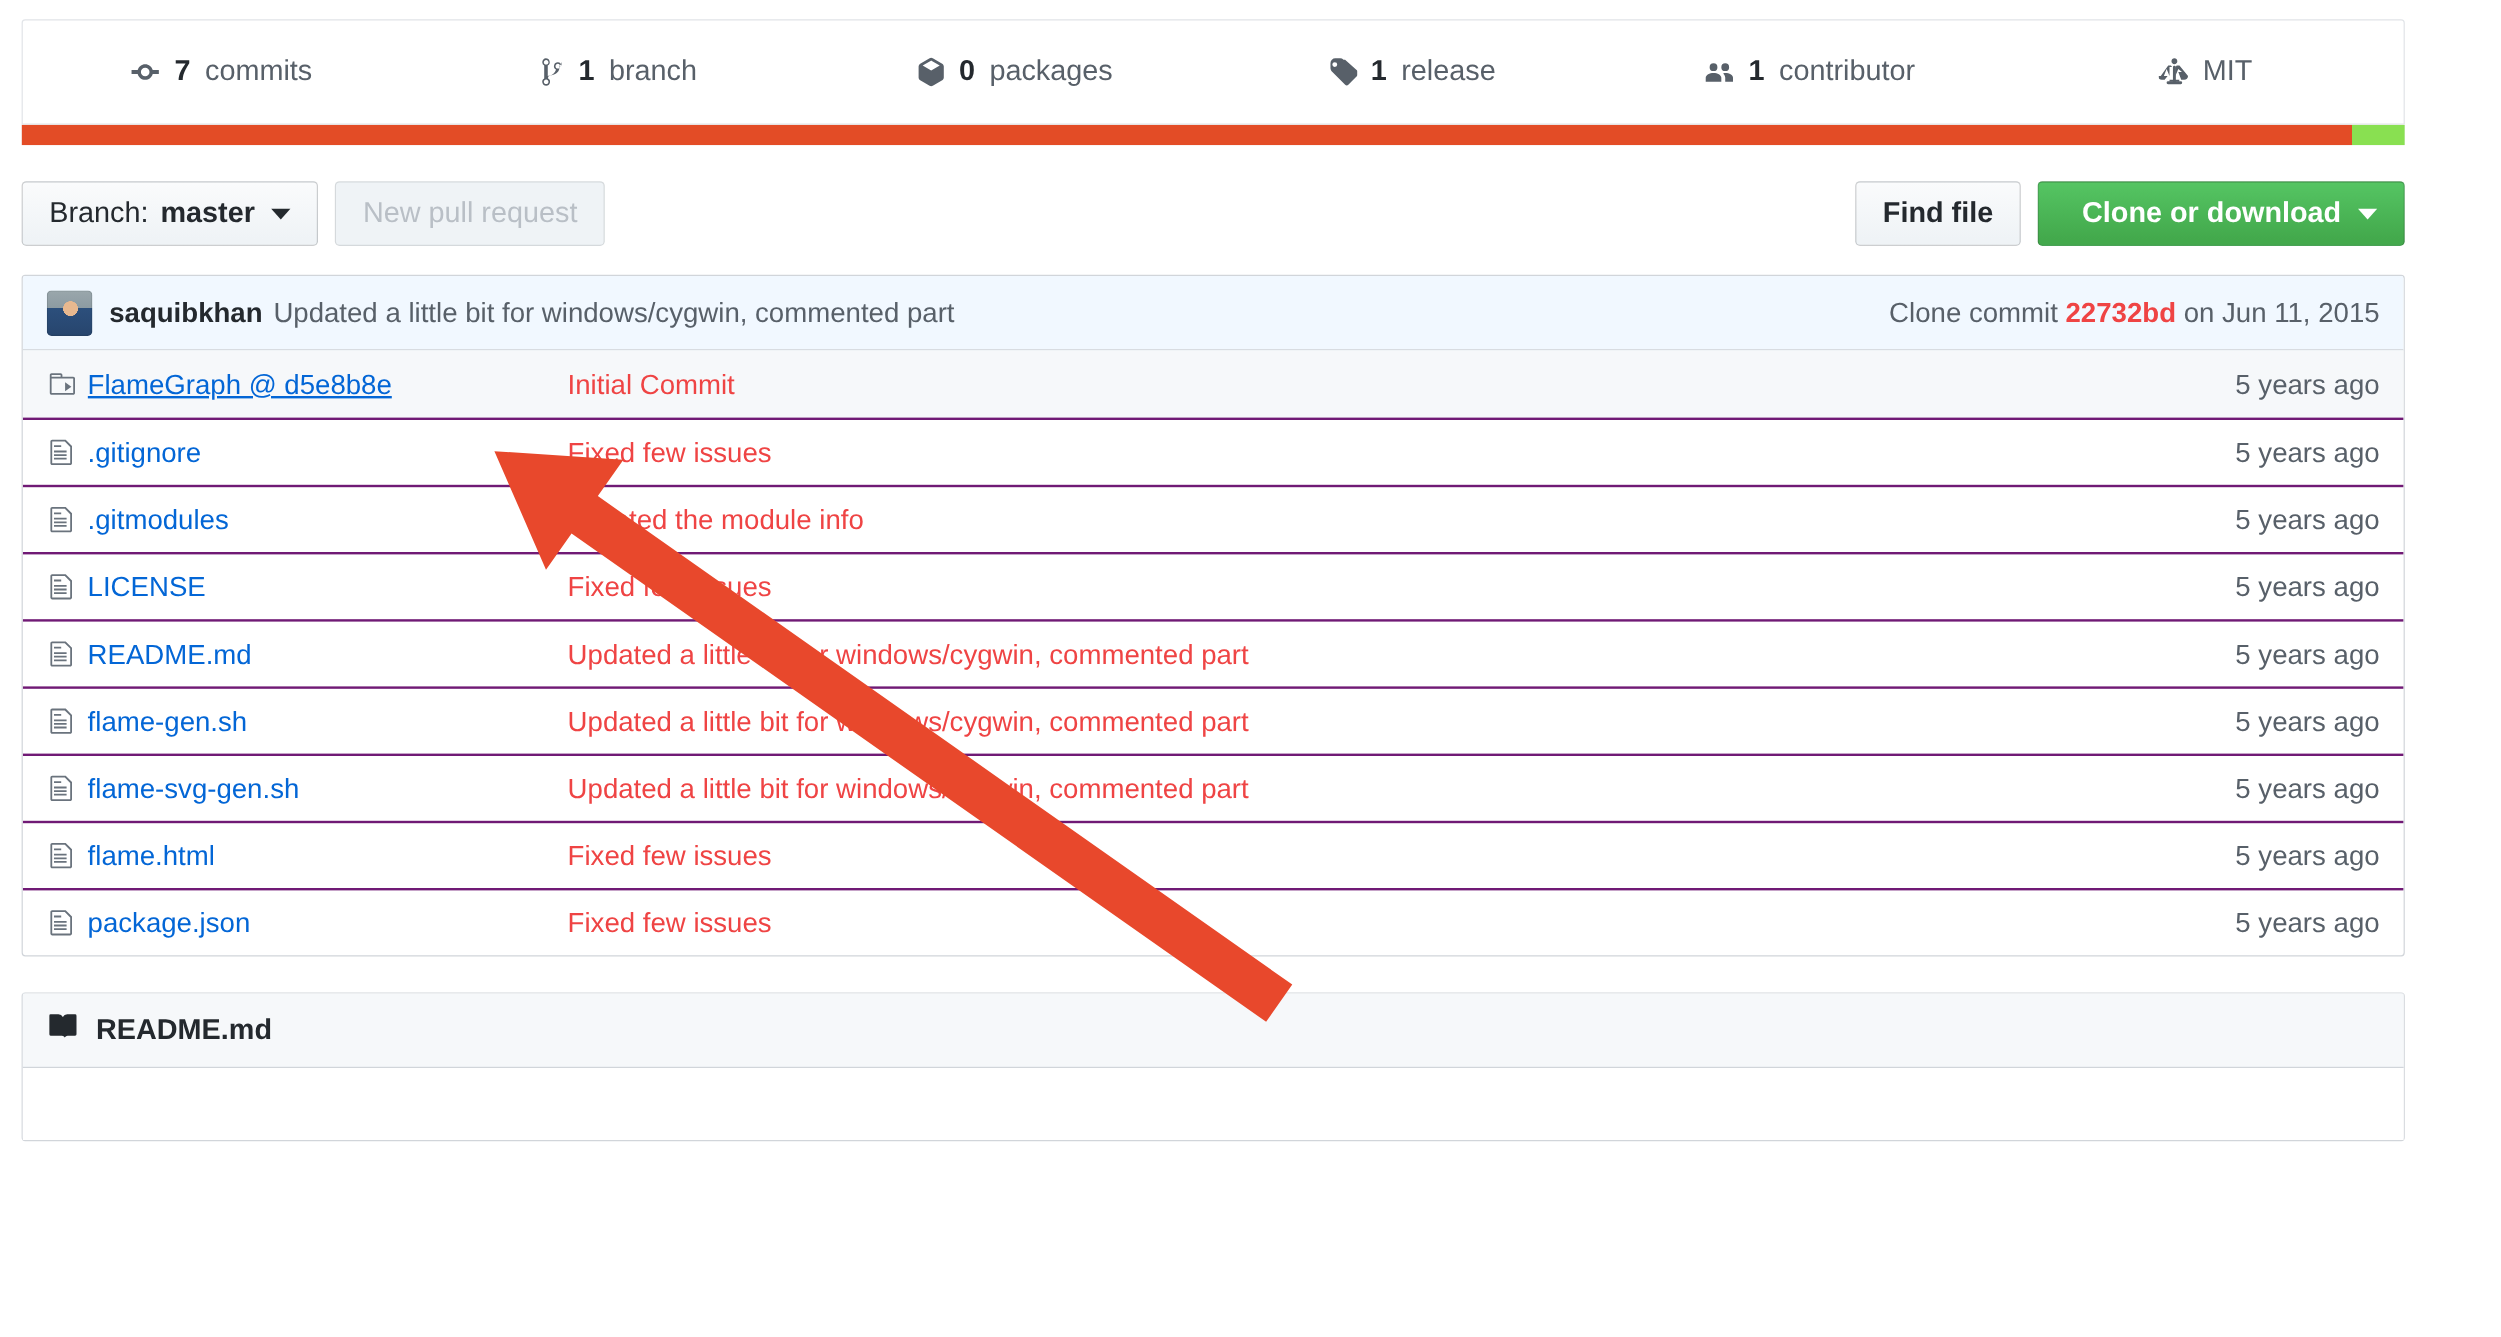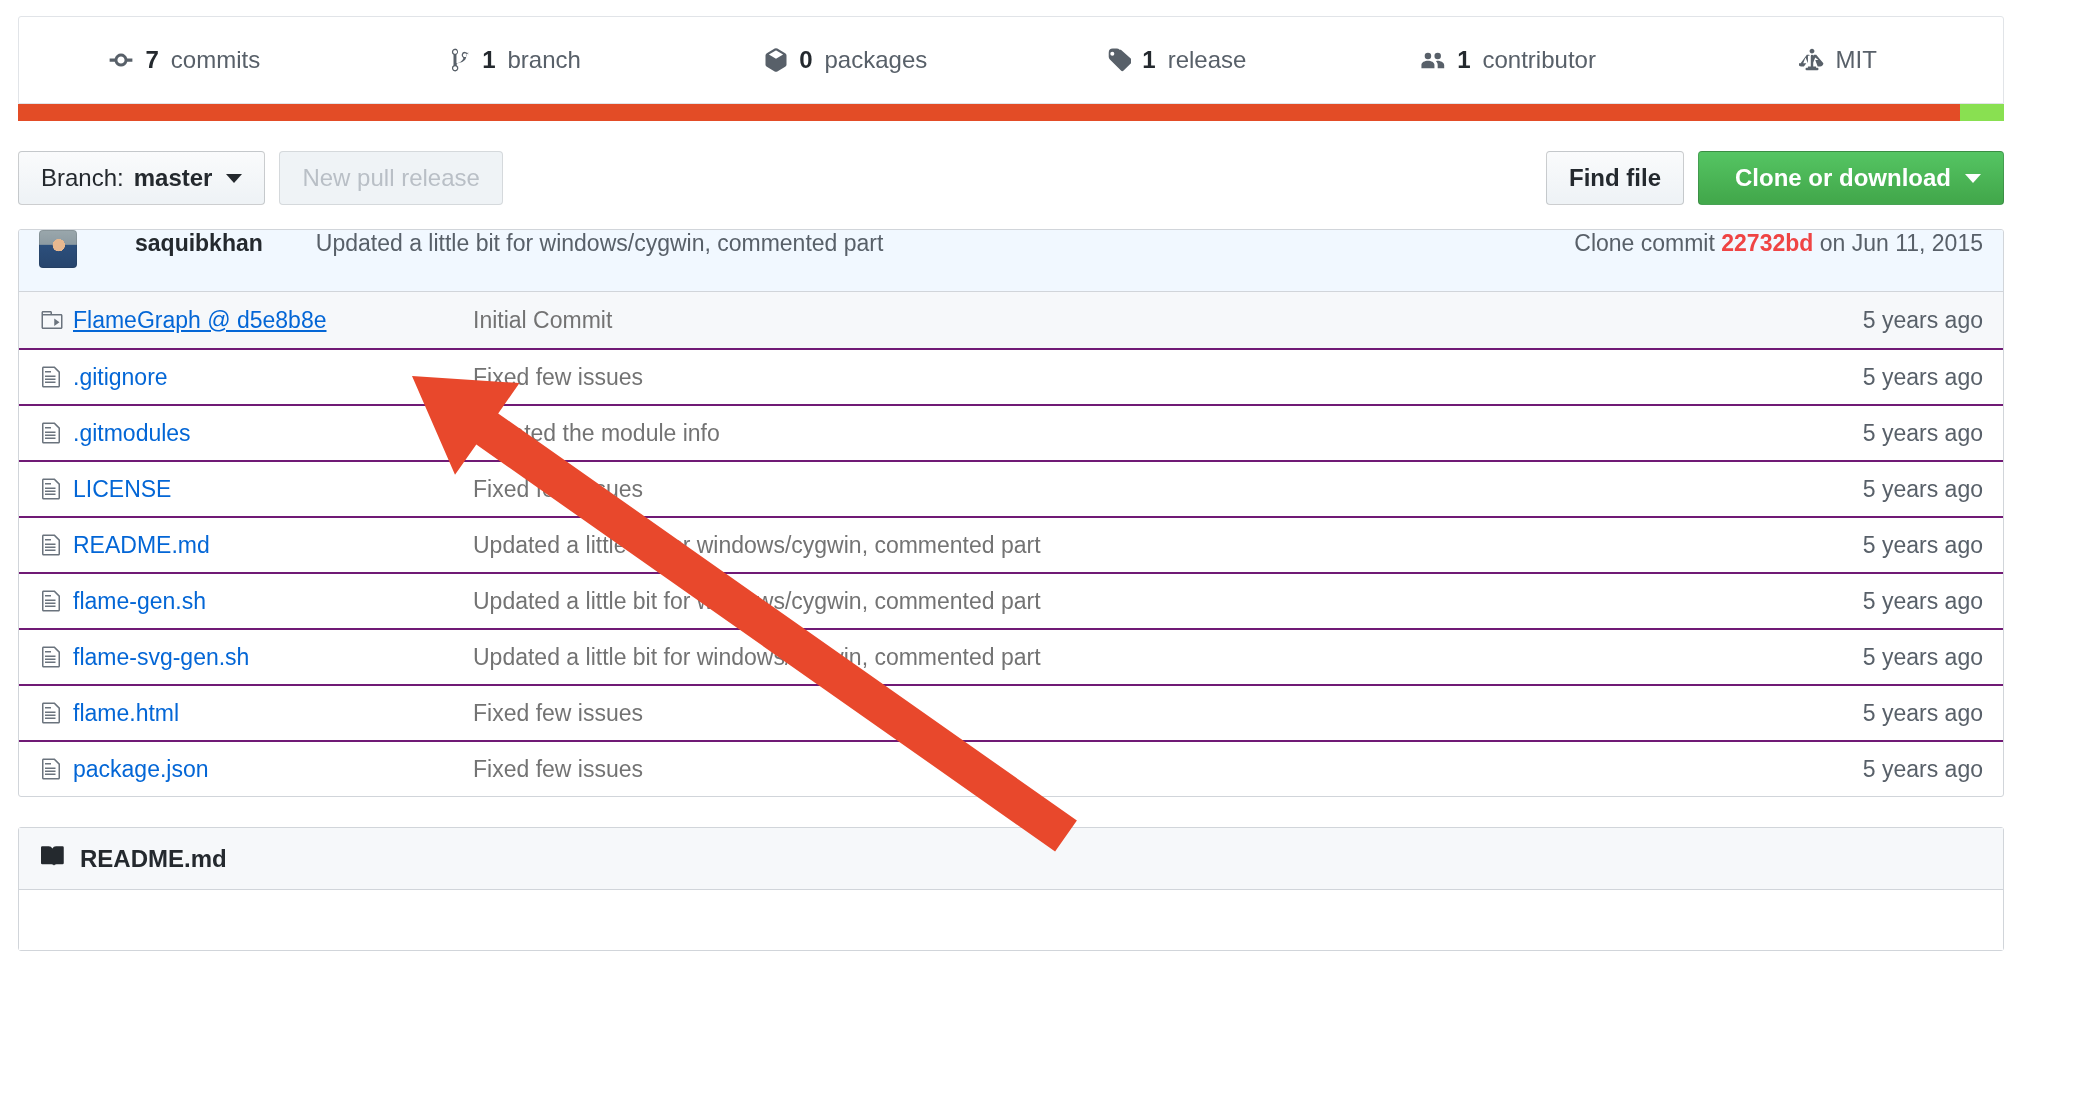--- a/index.html
+++ b/index.html
@@ -119,24 +119,24 @@
     border: 1px solid #d1d5da;
     border-radius: 3px;
     overflow: hidden;
     background: #fff;
   }
   .commit-head {
     background: #f1f8ff;
     border-bottom: 1px solid #d1d5da;
     height: 62px;
     display: flex;
+    align-items: center;
     padding: 0 20px;
     font-size: 23px;
     color: #586069;
-    gap: 44px;
   }
   .avatar {
     width: 38px; height: 38px;
     border-radius: 4px;
     margin-right: 14px;
     flex: 0 0 auto;
     background:
       radial-gradient(circle at 52% 40%, #e8b88f 0%, #e8b88f 20%, rgba(232,184,143,0) 21%),
       linear-gradient(to bottom, #9aa7ac 0%, #8d9ba2 38%, #2c4f7c 39%, #27456d 100%);
     box-shadow: inset 0 0 0 1px rgba(27,31,35,0.12);
@@ -177,21 +177,21 @@
     flex: 0 0 400px;
     color: #0366d6;
     cursor: pointer;
     white-space: nowrap;
     overflow: hidden;
     text-overflow: ellipsis;
   }
   .fname.underline { text-decoration: underline; }
   .fmsg {
     flex: 1 1 auto;
-    color: #737373;
+    color: #ef4444;
     cursor: pointer;
     white-space: nowrap;
     overflow: hidden;
     text-overflow: ellipsis;
     padding-right: 20px;
   }
   .fage {
     flex: 0 0 auto;
     color: #586069;
     text-align: right;
@@ -302,21 +302,21 @@
     </div>
 
     <div class="file-nav">
       <button class="btn mr14">
         <span class="light">Branch:</span>
         <span>master</span>
         <span class="caret"></span>
       </button>
 
       <button class="btn disabled">
-        <span class="light">New pull release</span>
+        <span class="light">New pull request</span>
       </button>
 
       <div class="spacer"></div>
 
       <button class="btn mr14">
         <span>Find file</span>
       </button>
 
       <button class="btn primary">
         <span>Clone or download</span>

